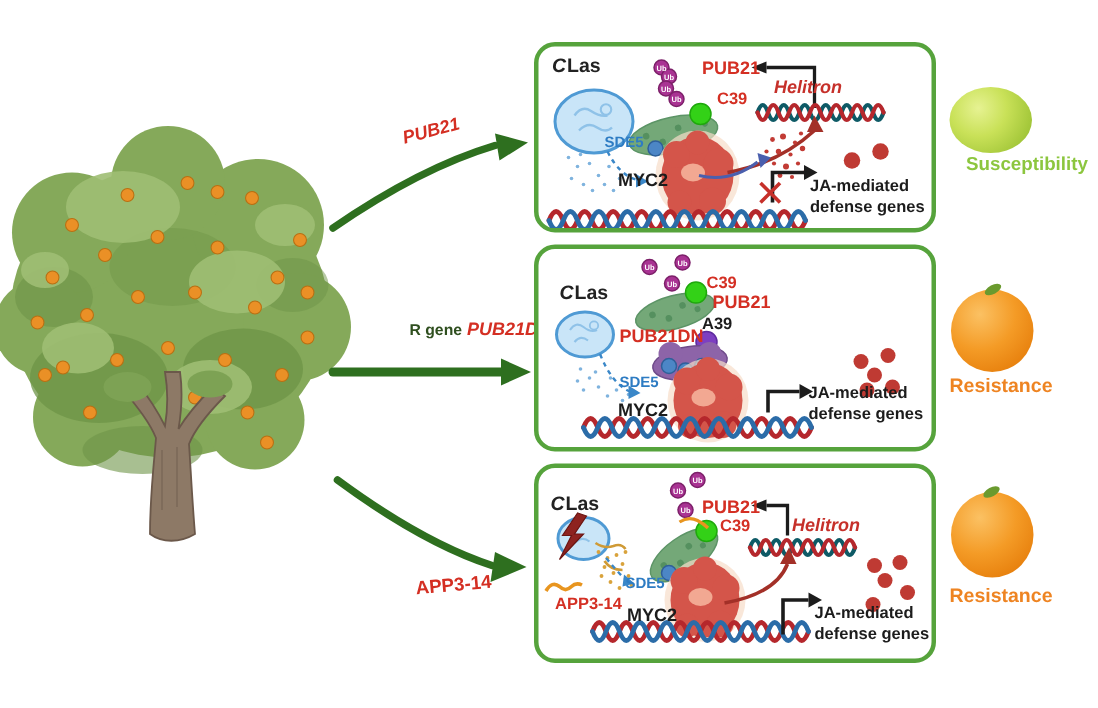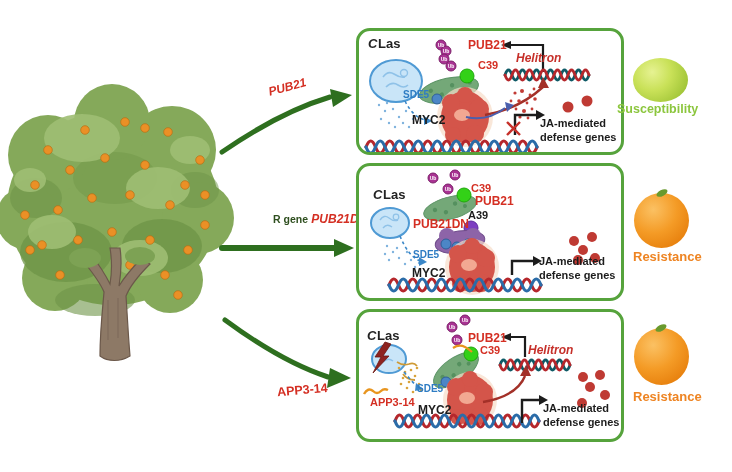--- a/index.html
+++ b/index.html
@@ -37,21 +37,21 @@
   #fruit1{left:633px;top:58px;width:55px;height:44px;
     background:radial-gradient(circle at 35% 32%, #e6f292 0%, #c9e158 40%, #a6c93c 75%, #8fb42e 100%);}
   #fruit2{left:634px;top:193px;width:55px;height:55px;
     background:radial-gradient(circle at 35% 30%, #fbc163 0%, #f49b26 45%, #e8820f 78%, #cf6d08 100%);}
   #fruit3{left:634px;top:328px;width:55px;height:57px;
     background:radial-gradient(circle at 35% 30%, #fbc163 0%, #f49b26 45%, #e8820f 78%, #cf6d08 100%);}
   .leaf{position:absolute;width:12px;height:6px;border-radius:50%;background:#6a9a2e;}
   #leaf2{left:656px;top:190px;transform:rotate(-28deg);}
   #leaf3{left:655px;top:325px;transform:rotate(-28deg);}
   .outcome{position:absolute;font-weight:bold;white-space:nowrap;}
-  #outcome1{left:617px;top:102px;font-size:12.5px;color:#8cc63e;}
+  #outcome1{left:644px;top:102px;font-size:12.5px;color:#8cc63e;}
   #outcome2{left:633px;top:249px;font-size:13px;color:#ee8422;}
   #outcome3{left:633px;top:389px;font-size:13px;color:#ee8422;}
 </style>
 </head>
 <body>
 
 <div class="stage">
 
   <svg class="bgsvg" width="732" height="472" viewBox="0 0 732 472">
 

